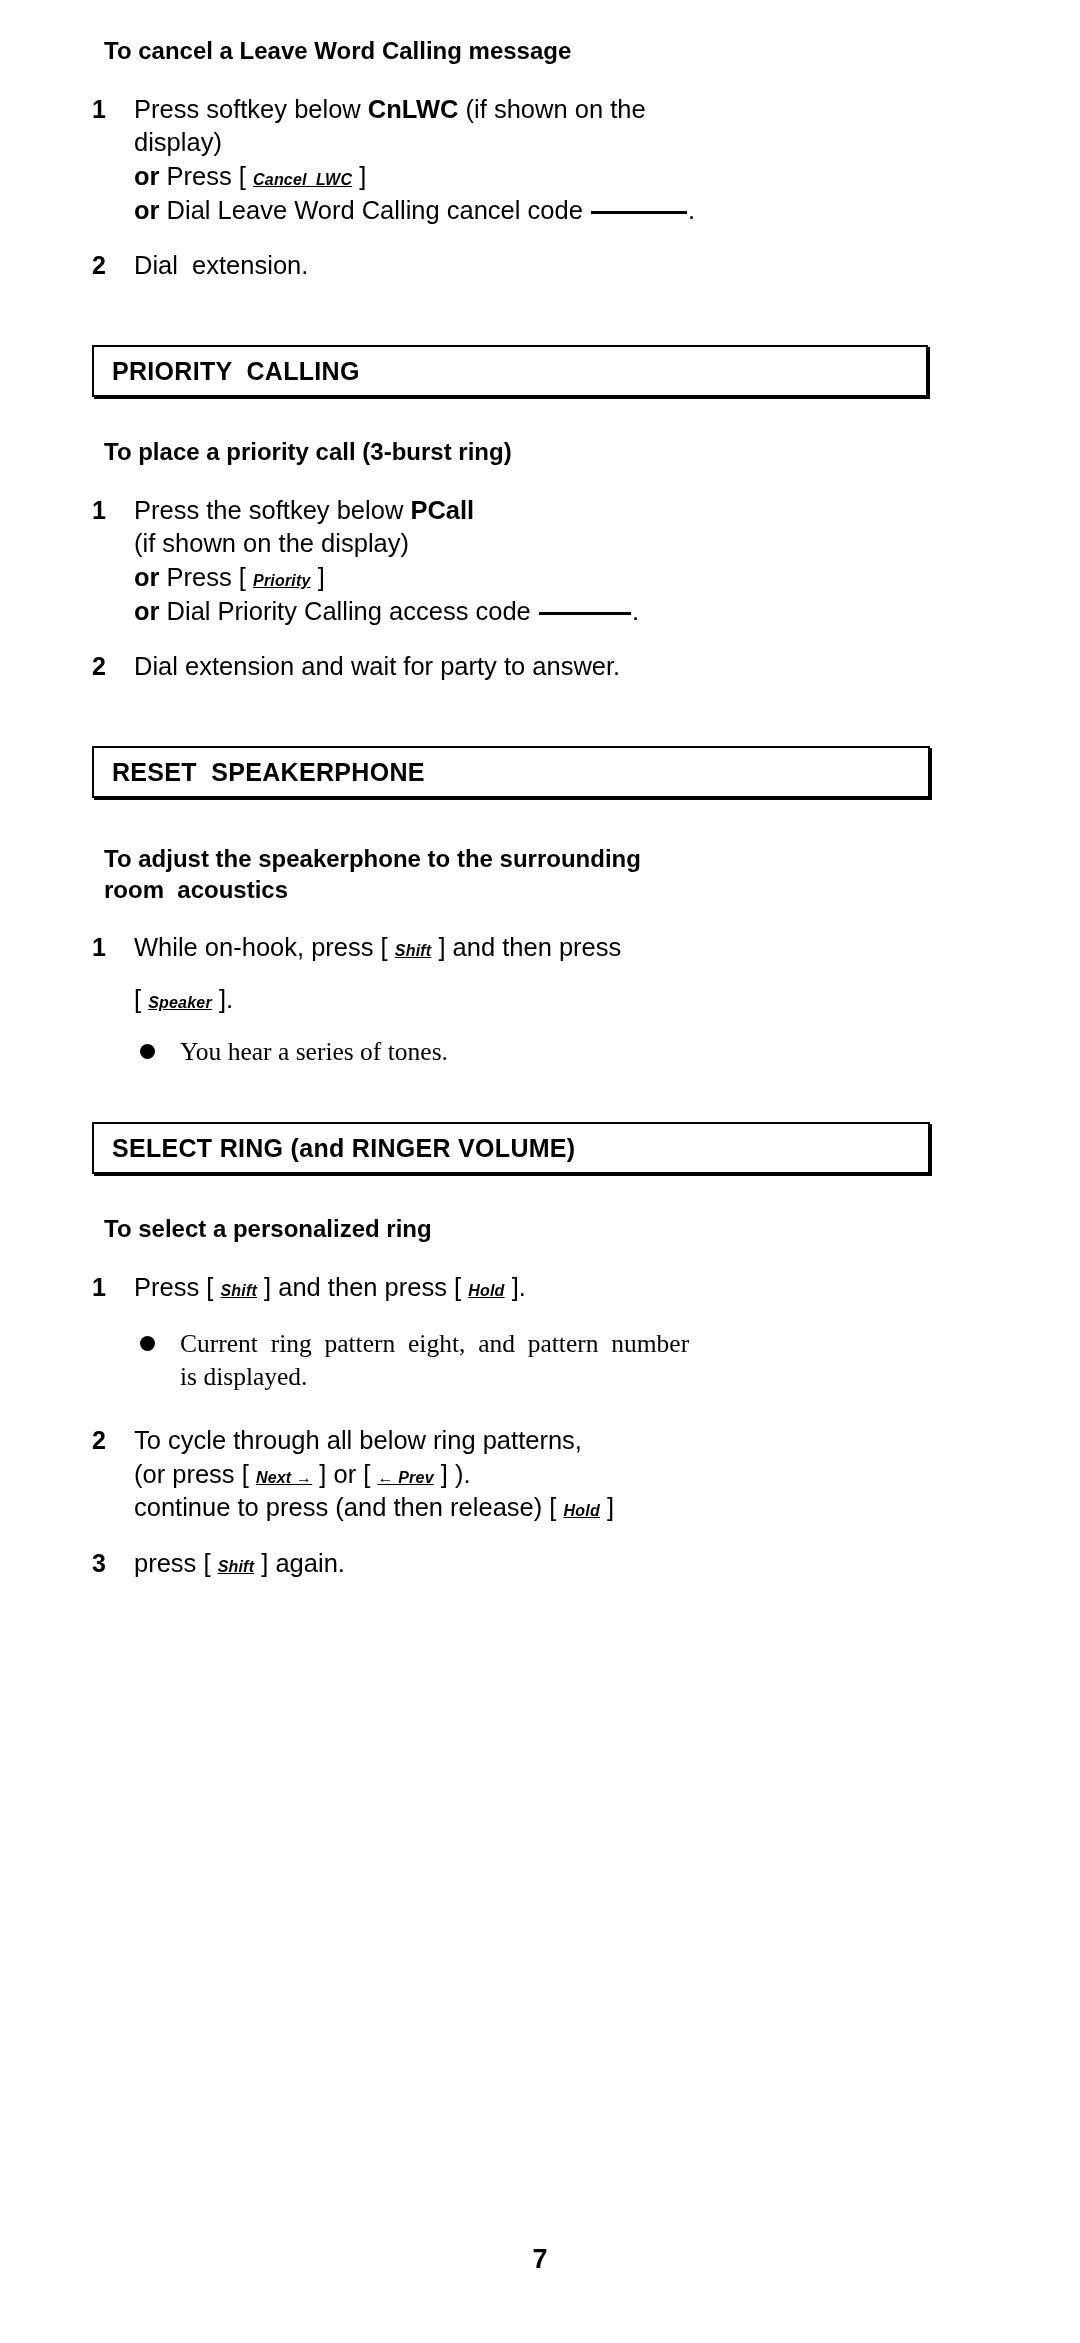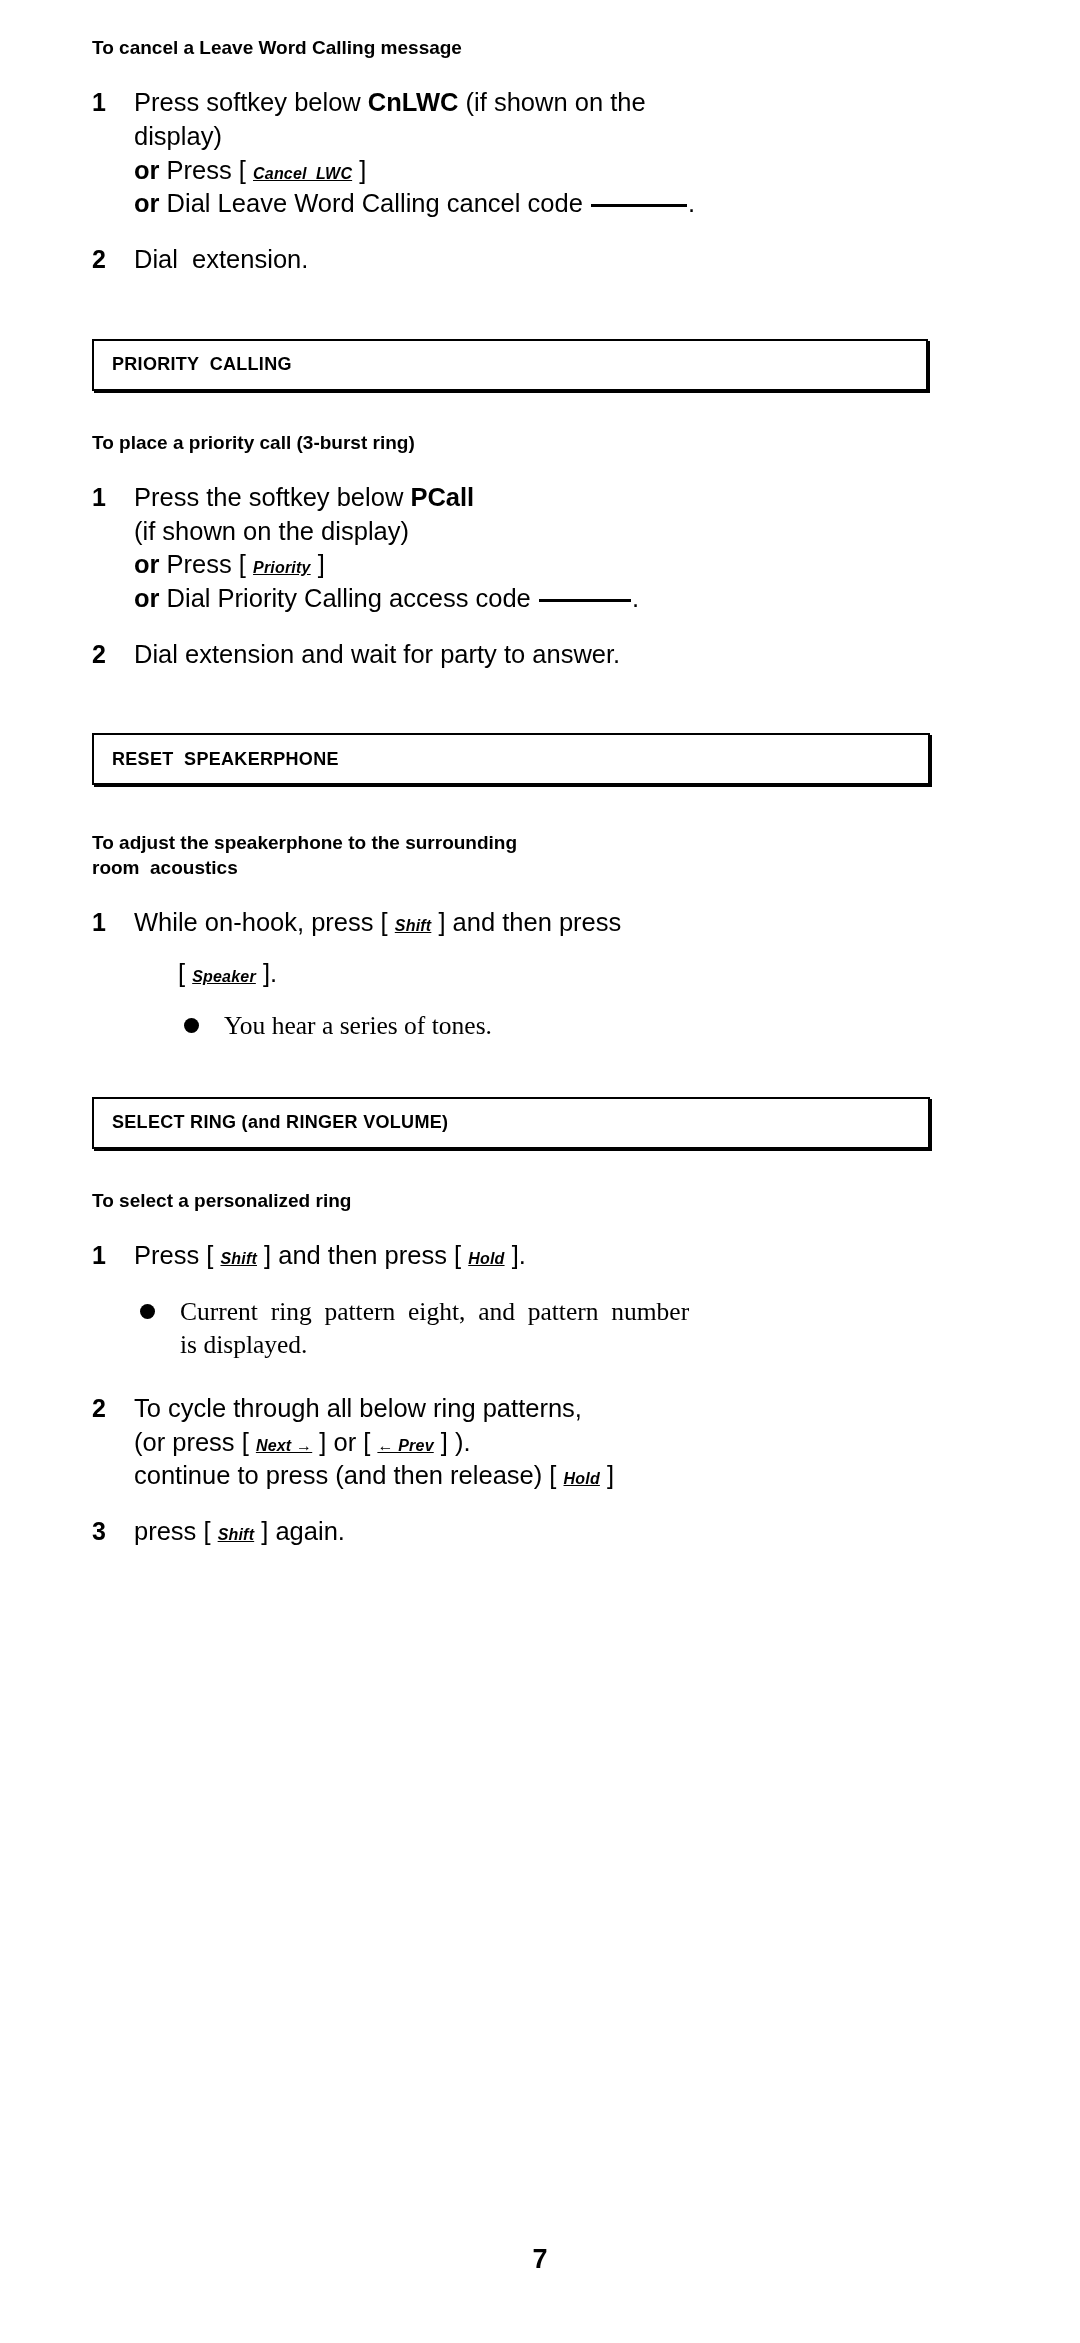--- a/index.html
+++ b/index.html
@@ -35,32 +35,33 @@
     box-shadow: 2px 2px 0 #000;
     height: 52px;
     display: flex;
     align-items: center;
     padding-left: 18px;
     box-sizing: border-box;
     width: 836px;
   }
   .section-box.wide { width: 838px; }
   .section-title {
-    font-size: 18px;
+    font-size: 25px;
     font-weight: bold;
     letter-spacing: 0.3px;
     white-space: pre;
   }
 
   
   .subhead {
-    font-size: 19px;
+    font-size: 24px;
     font-weight: bold;
     line-height: 1.28;
     white-space: pre-wrap;
+    margin-left: 12px;
   }
 
   
   .step {
     display: flex;
     align-items: flex-start;
   }
   .step-num {
     font-size: 25px;
     font-weight: bold;
@@ -130,21 +131,21 @@
     position: absolute;
     left: 0;
     right: 0;
     top: 2244px;
     text-align: center;
     font-size: 27px;
     font-weight: bold;
   }
 
   
-  .mt-18 { margin-top: 18px; margin-left: 44px; }
+  .mt-18 { margin-top: 18px; }
   .mt-22 { margin-top: 22px; }
   .mt-26 { margin-top: 26px; }
   .mt-30 { margin-top: 30px; }
   .mt-40 { margin-top: 40px; }
   .mt-46 { margin-top: 46px; }
   .mt-54 { margin-top: 54px; }
   .mt-62 { margin-top: 62px; }
 </style>
 </head>
 <body>

